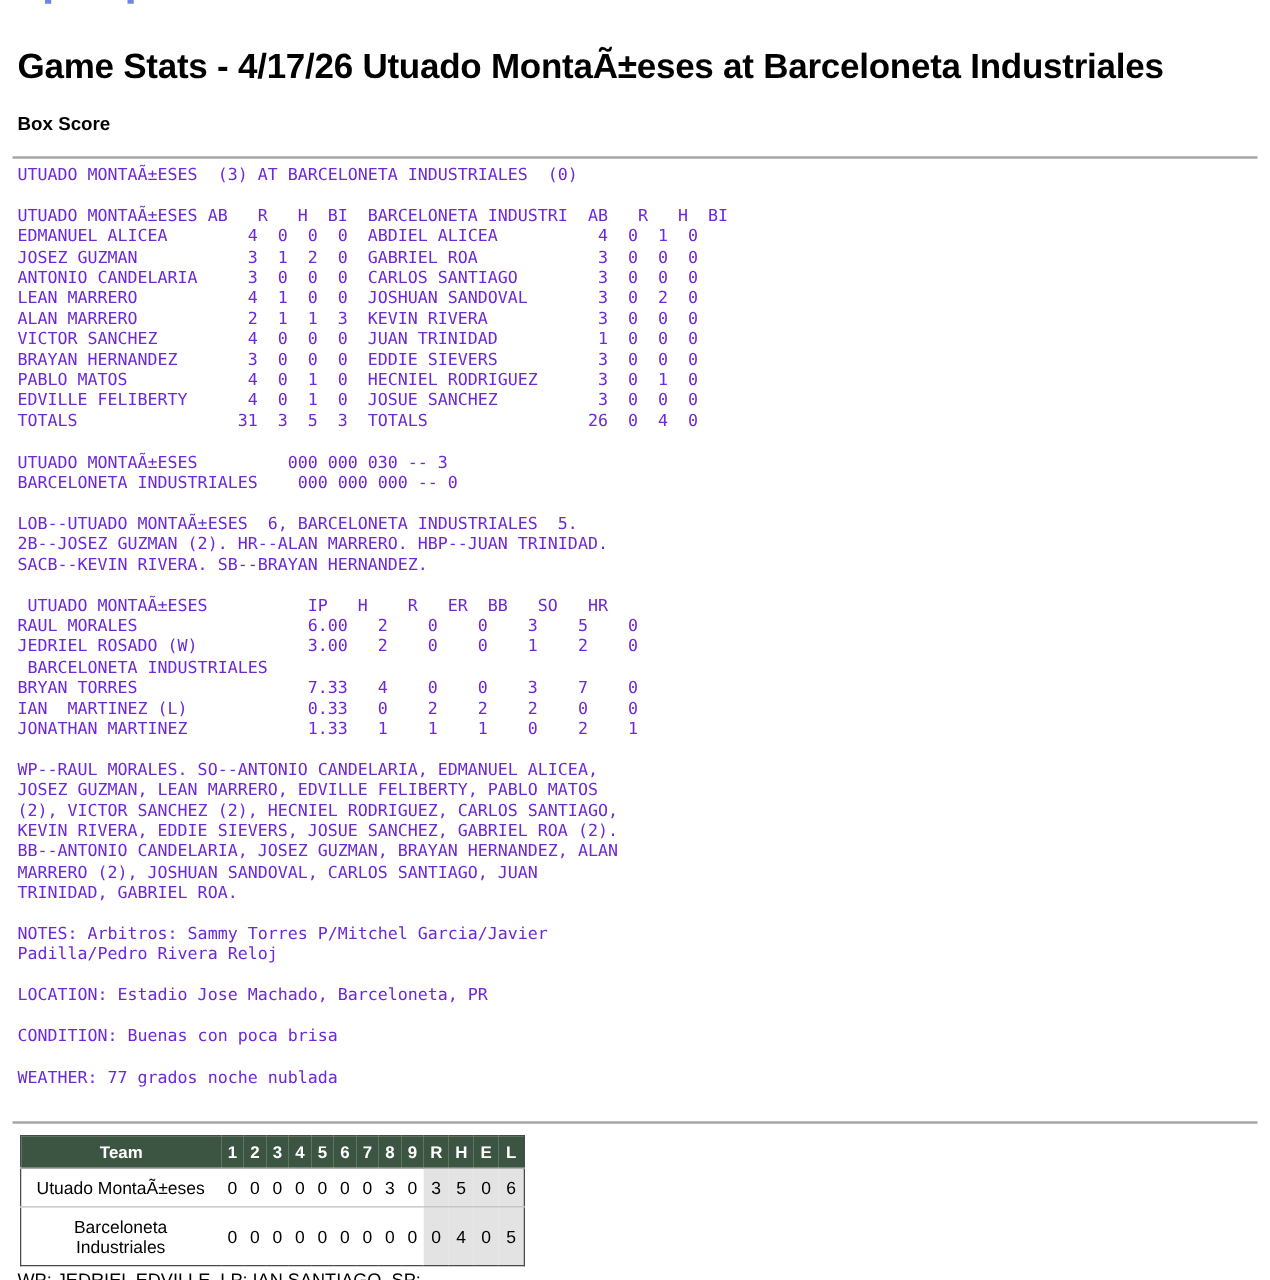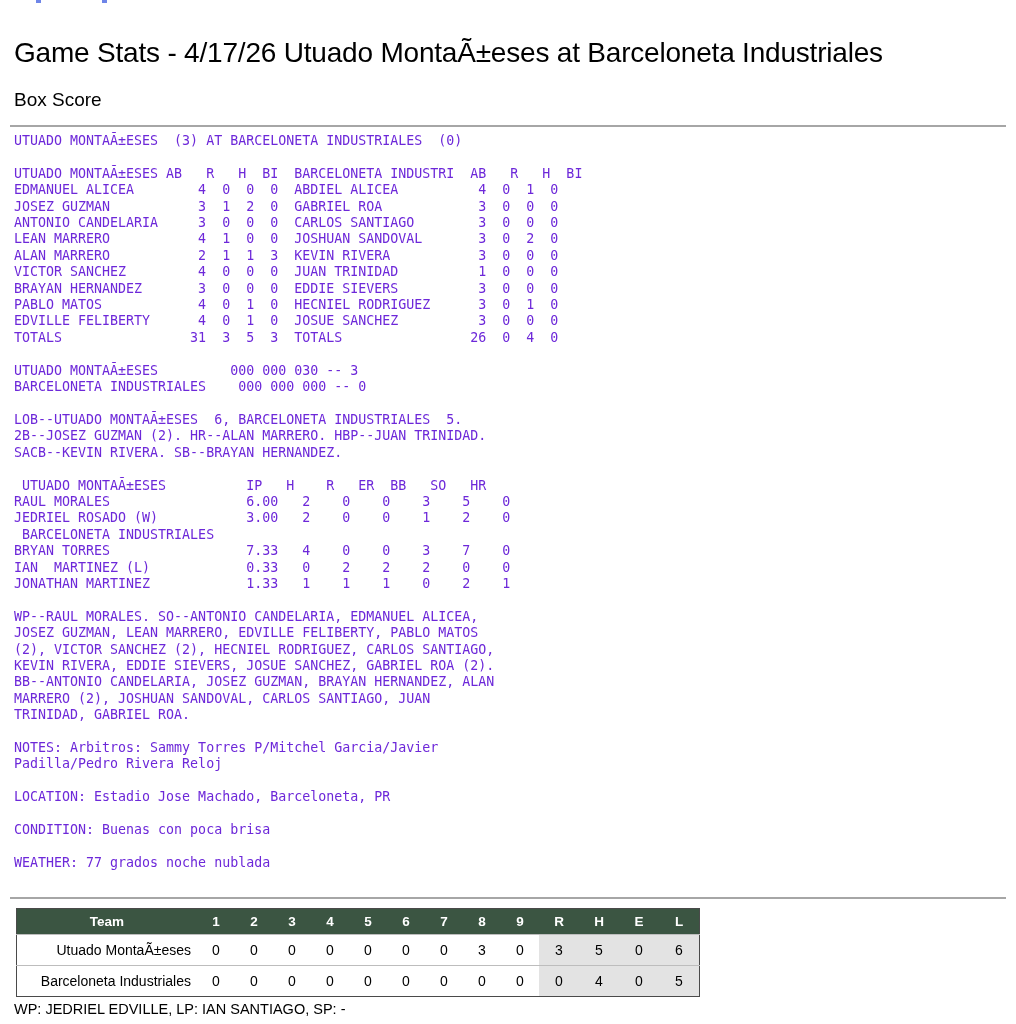--- a/index.html
+++ b/index.html
@@ -11,26 +11,26 @@
   }
   .frag {
     position:absolute; top:0; height:3px; width:5px;
     background:#6e85e8; display:block;
   }
   .frag1 { left:36px; }
   .frag2 { left:102px; }
   .content { padding:0 14px; }
   h1.title {
     margin:38px 0 4px 0;
-    font-size:28px; line-height:30px; font-weight:normal;
+    font-size:28px; line-height:30px; font-weight:bold;
     white-space:nowrap; letter-spacing:-0.2px;
   }
   .subtitle {
     margin:23px 0 0 0;
-    font-size:19px; line-height:17px; font-weight:normal;
+    font-size:15px; line-height:17px; font-weight:bold;
   }
   hr {
     border:none; border-top:2px solid #a6a6a6;
     height:0; margin:0 10px;
   }
   hr.hr-top { margin-top:17px; }
   hr.hr-bottom { margin-top:26px; }
   pre.box {
     margin:6px 0 0 0;
     font-family:"DejaVu Sans Mono", monospace;
@@ -39,30 +39,30 @@
   }
   table.linescore {
     margin:9px 0 0 2px;
     border-collapse:collapse;
     border:1px solid #4a4a4a;
     font-family:"Liberation Sans", sans-serif;
   }
   table.linescore th {
     background:#3b5542; color:#ffffff;
     font-size:13.5px; font-weight:bold;
-    padding:5px 10px; border:none; text-align:center;
+    padding:5px 0; border:none; text-align:center;
   }
   table.linescore th.team-col { width:160px; }
   table.linescore th.inning-col { width:18px; }
   table.linescore th.rhel-col { width:20px; }
   table.linescore td {
     font-size:14px; padding:7px 2px;
     border-top:1px solid #bdbdbd; text-align:center;
   }
-  table.linescore td.team-cell { text-align:right; padding-left:5px; padding-right:6px; }
+  table.linescore td.team-cell { text-align:center; padding-left:5px; padding-right:6px; }
   table.linescore td.rhel-cell { background:#e3e3e3; }
   p.pitchers {
     margin:4px 0 0 0;
     font-size:14.5px; line-height:17px;
   }
   p.pitchers b { font-weight:normal; }
 </style>
 </head>
 <body>
 

